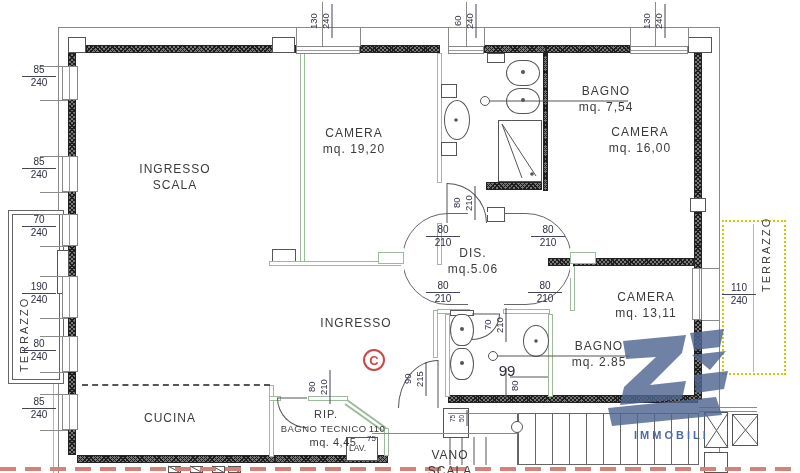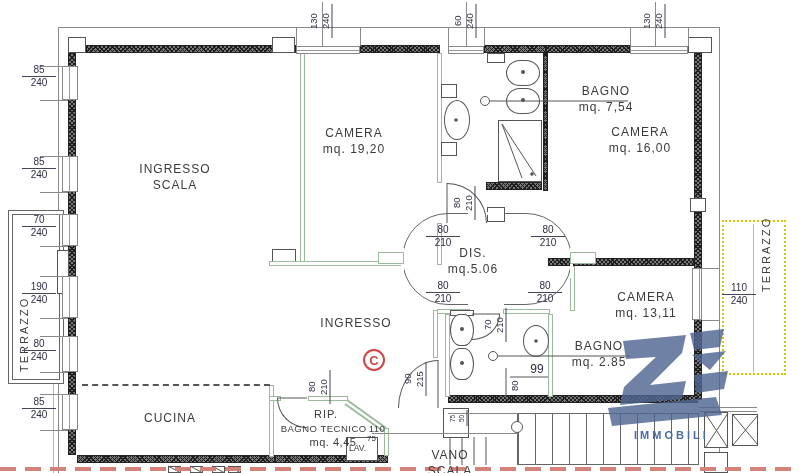--- a/index.html
+++ b/index.html
@@ -284,21 +284,21 @@
   </div>
   <div class="vdim" style="left:402px;top:362px">
     <span class="n">90</span>
     <span class="d">215</span>
   </div>
   <div class="vdim" style="left:482px;top:308px">
     <span class="n">70</span>
     <span class="d">210</span>
   </div>
 
-  <div class="abs" style="left:522px;top:362px;width:30px;font-size:12px;color:#2e2e44;text-align:center"><span>99</span></div>
+  <div class="abs" style="left:492px;top:362px;width:30px;font-size:15px;color:#2e2e44;text-align:center"><span>99</span></div>
   <div class="vdim" style="left:509px;top:369px">
     <span>80</span>
   </div>
   <div class="vdim tiny" style="left:449px;top:410px">
     <span class="n">75</span>
     <span class="d">50</span>
   </div>
 
   <div class="rlabel" style="left:115px;top:162px;width:120px">
     <div>INGRESSO</div>

